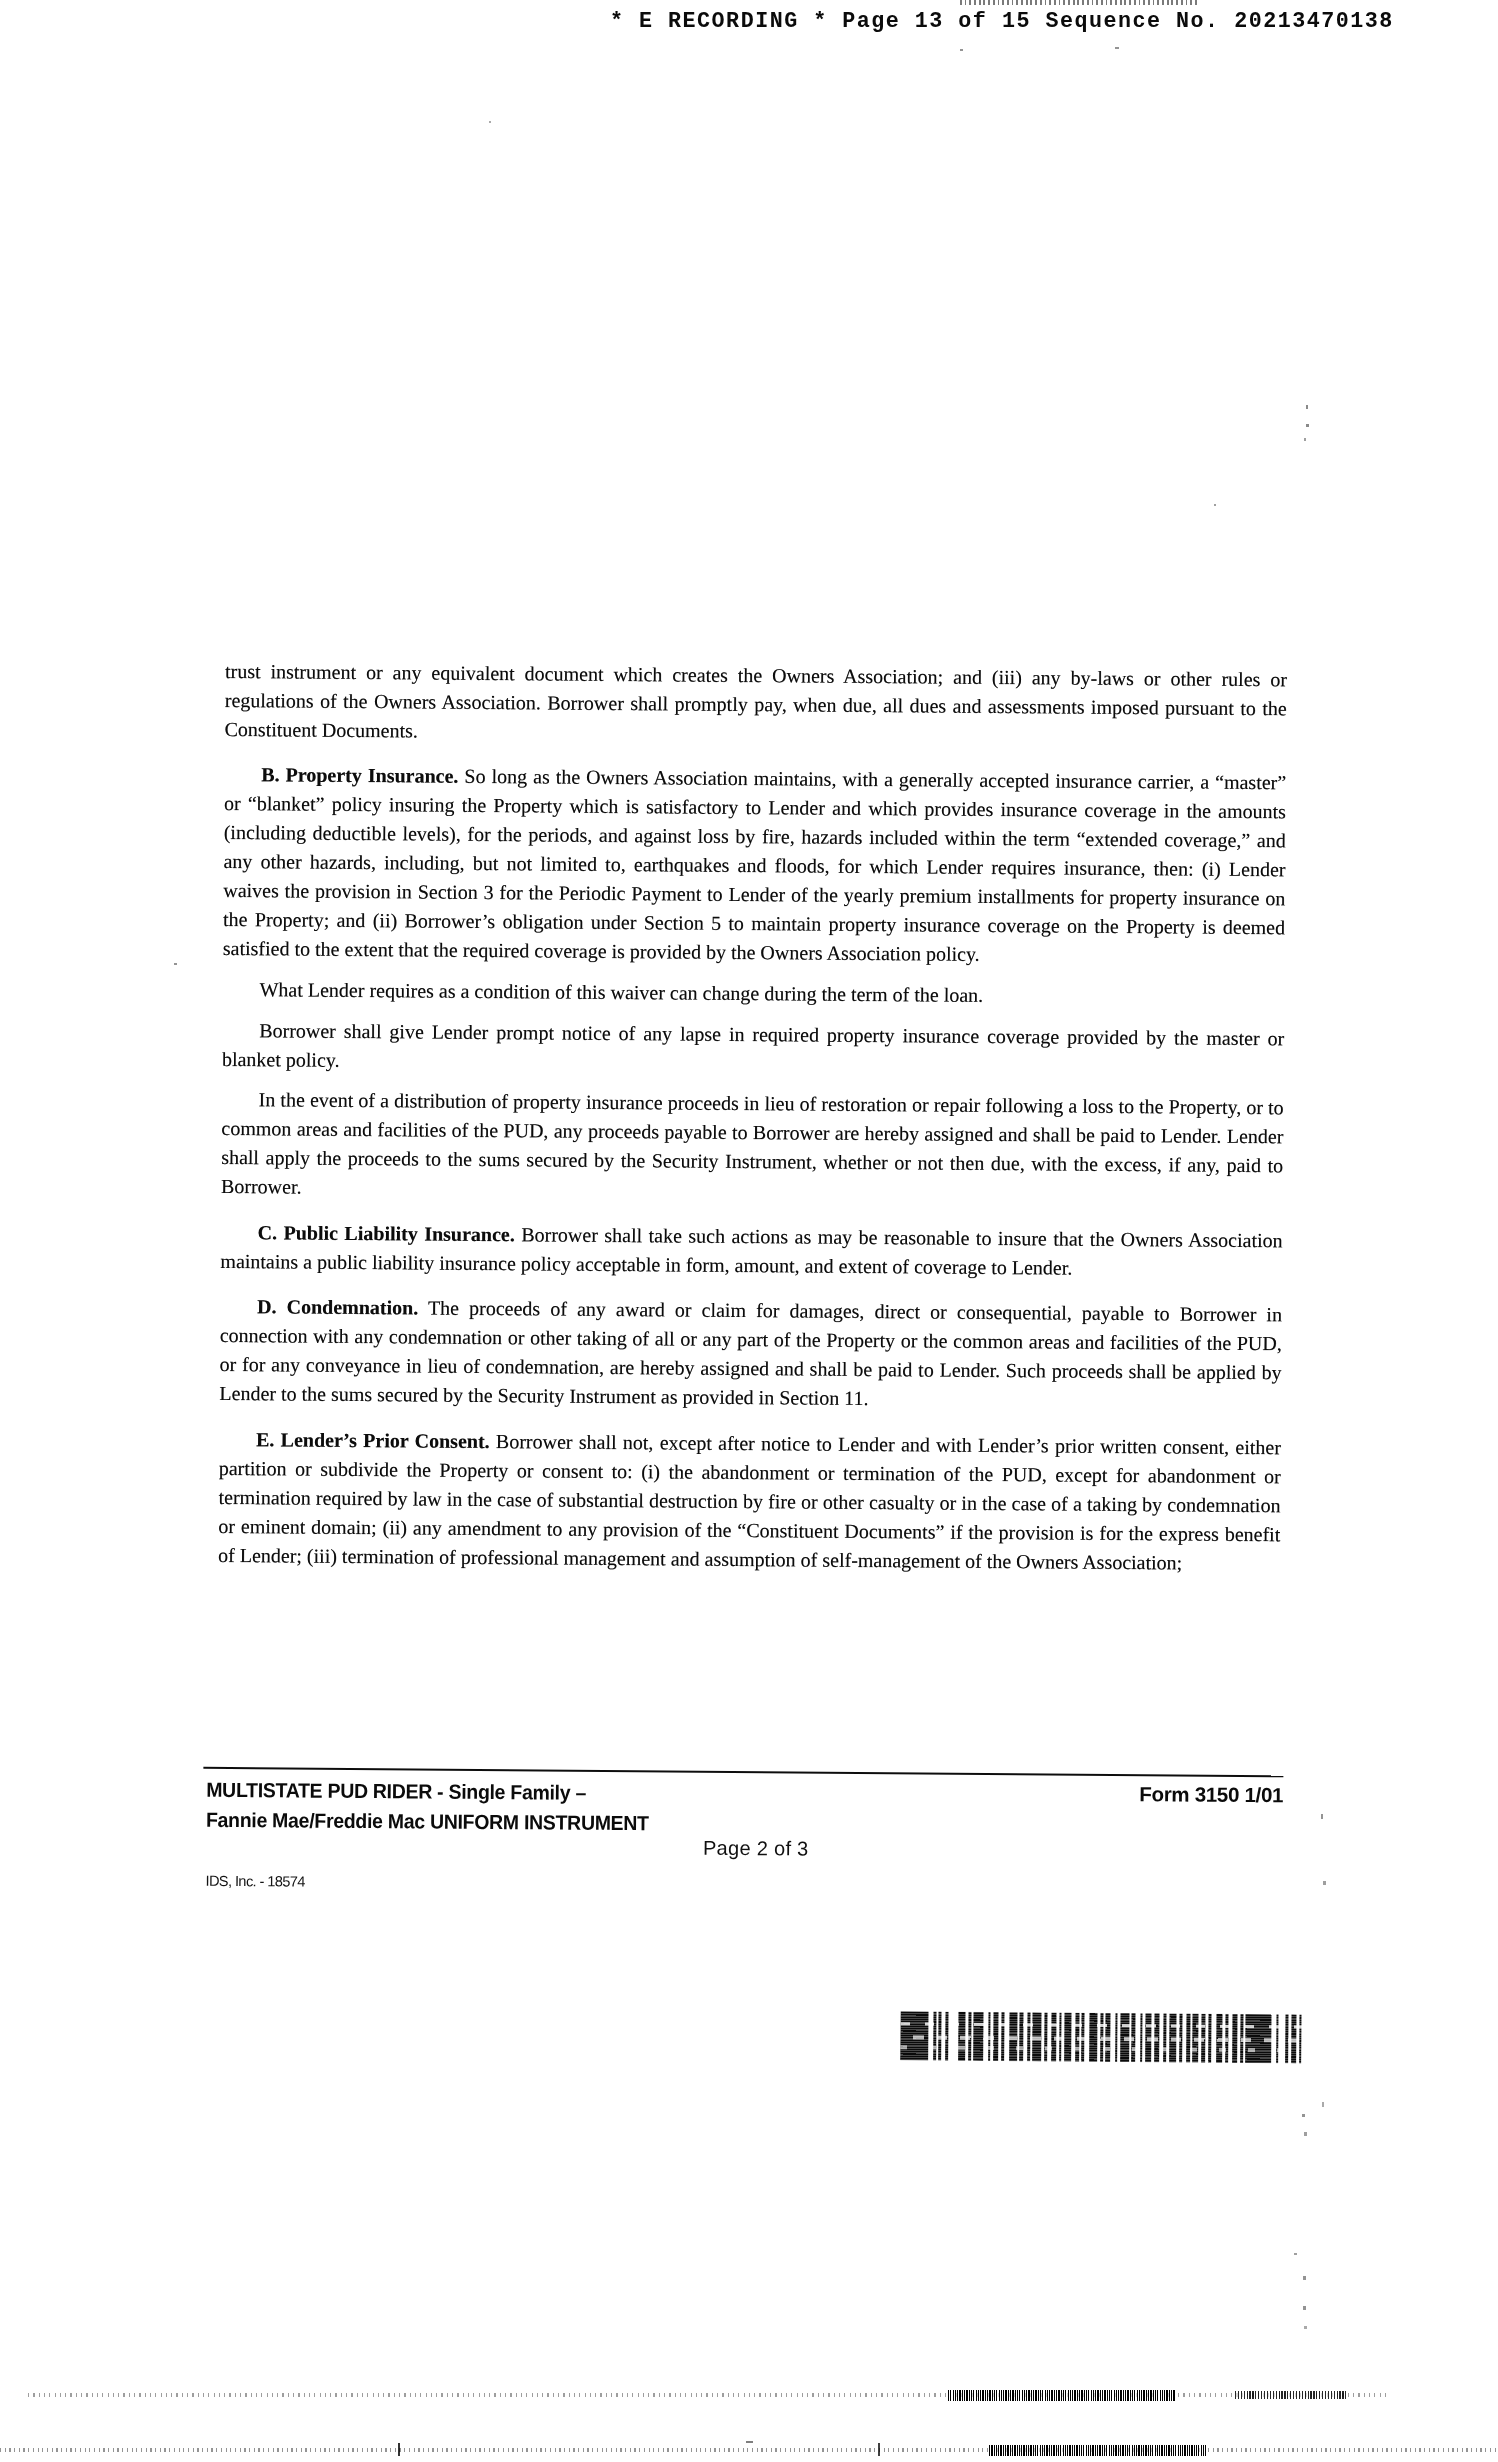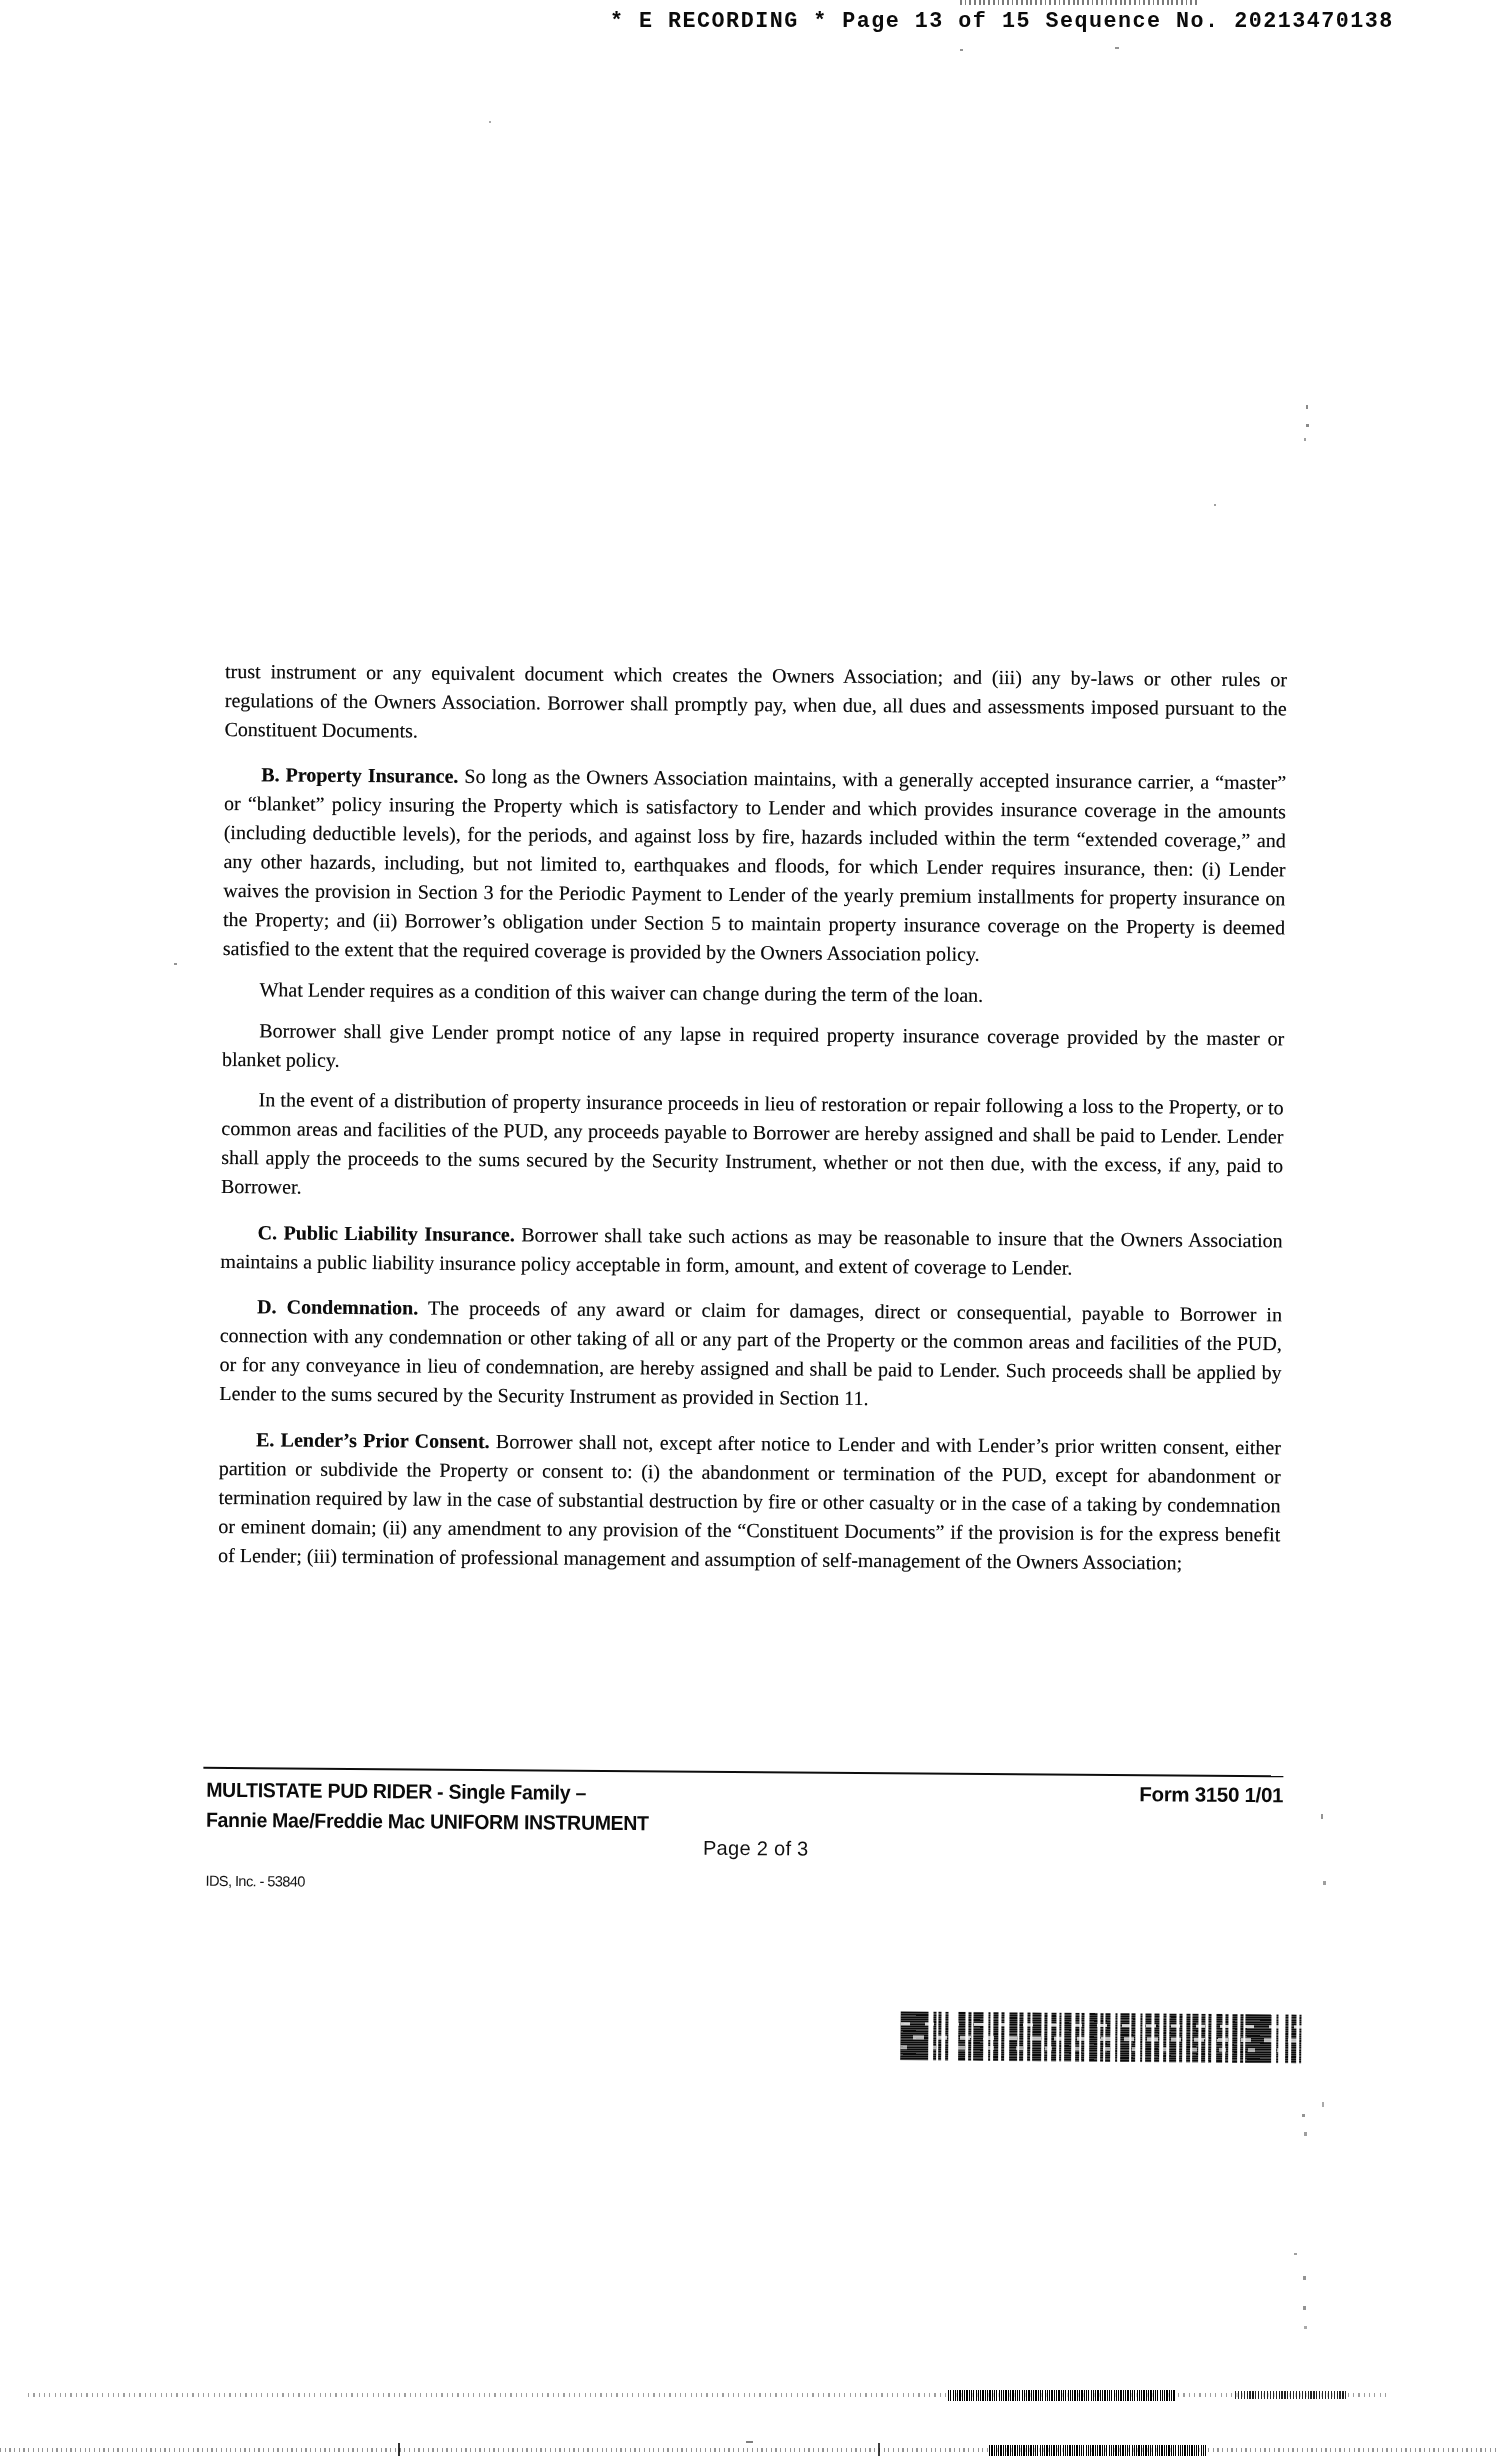--- a/index.html
+++ b/index.html
@@ -101,21 +101,21 @@
 
     <div class="footer-left">
       <div>MULTISTATE PUD RIDER - Single Family –</div>
       <div>Fannie Mae/Freddie Mac UNIFORM INSTRUMENT</div>
     </div>
 
     <div class="form-number">Form 3150 1/01</div>
 
     <div class="page-indicator">Page 2 of 3</div>
 
-    <div class="vendor">IDS, Inc. - 53840</div>
+    <div class="vendor">IDS, Inc. - 18574</div>
 
     <div class="barcode">
       <div class="bars">
           <div class="bar" style="width: 28px; margin-right: 4.7px;"></div>
           <div class="bar" style="width: 2.9px; margin-right: 2.9px;"></div>
           <div class="bar" style="width: 2.9px; margin-right: 4.1px;"></div>
           <div class="bar" style="width: 2.9px; margin-right: 9.4px;"></div>
           <div class="bar" style="width: 7px; margin-right: 2.9px;"></div>
           <div class="bar" style="width: 2.9px; margin-right: 2.9px;"></div>
           <div class="bar" style="width: 10px; margin-right: 4.1px;"></div>

